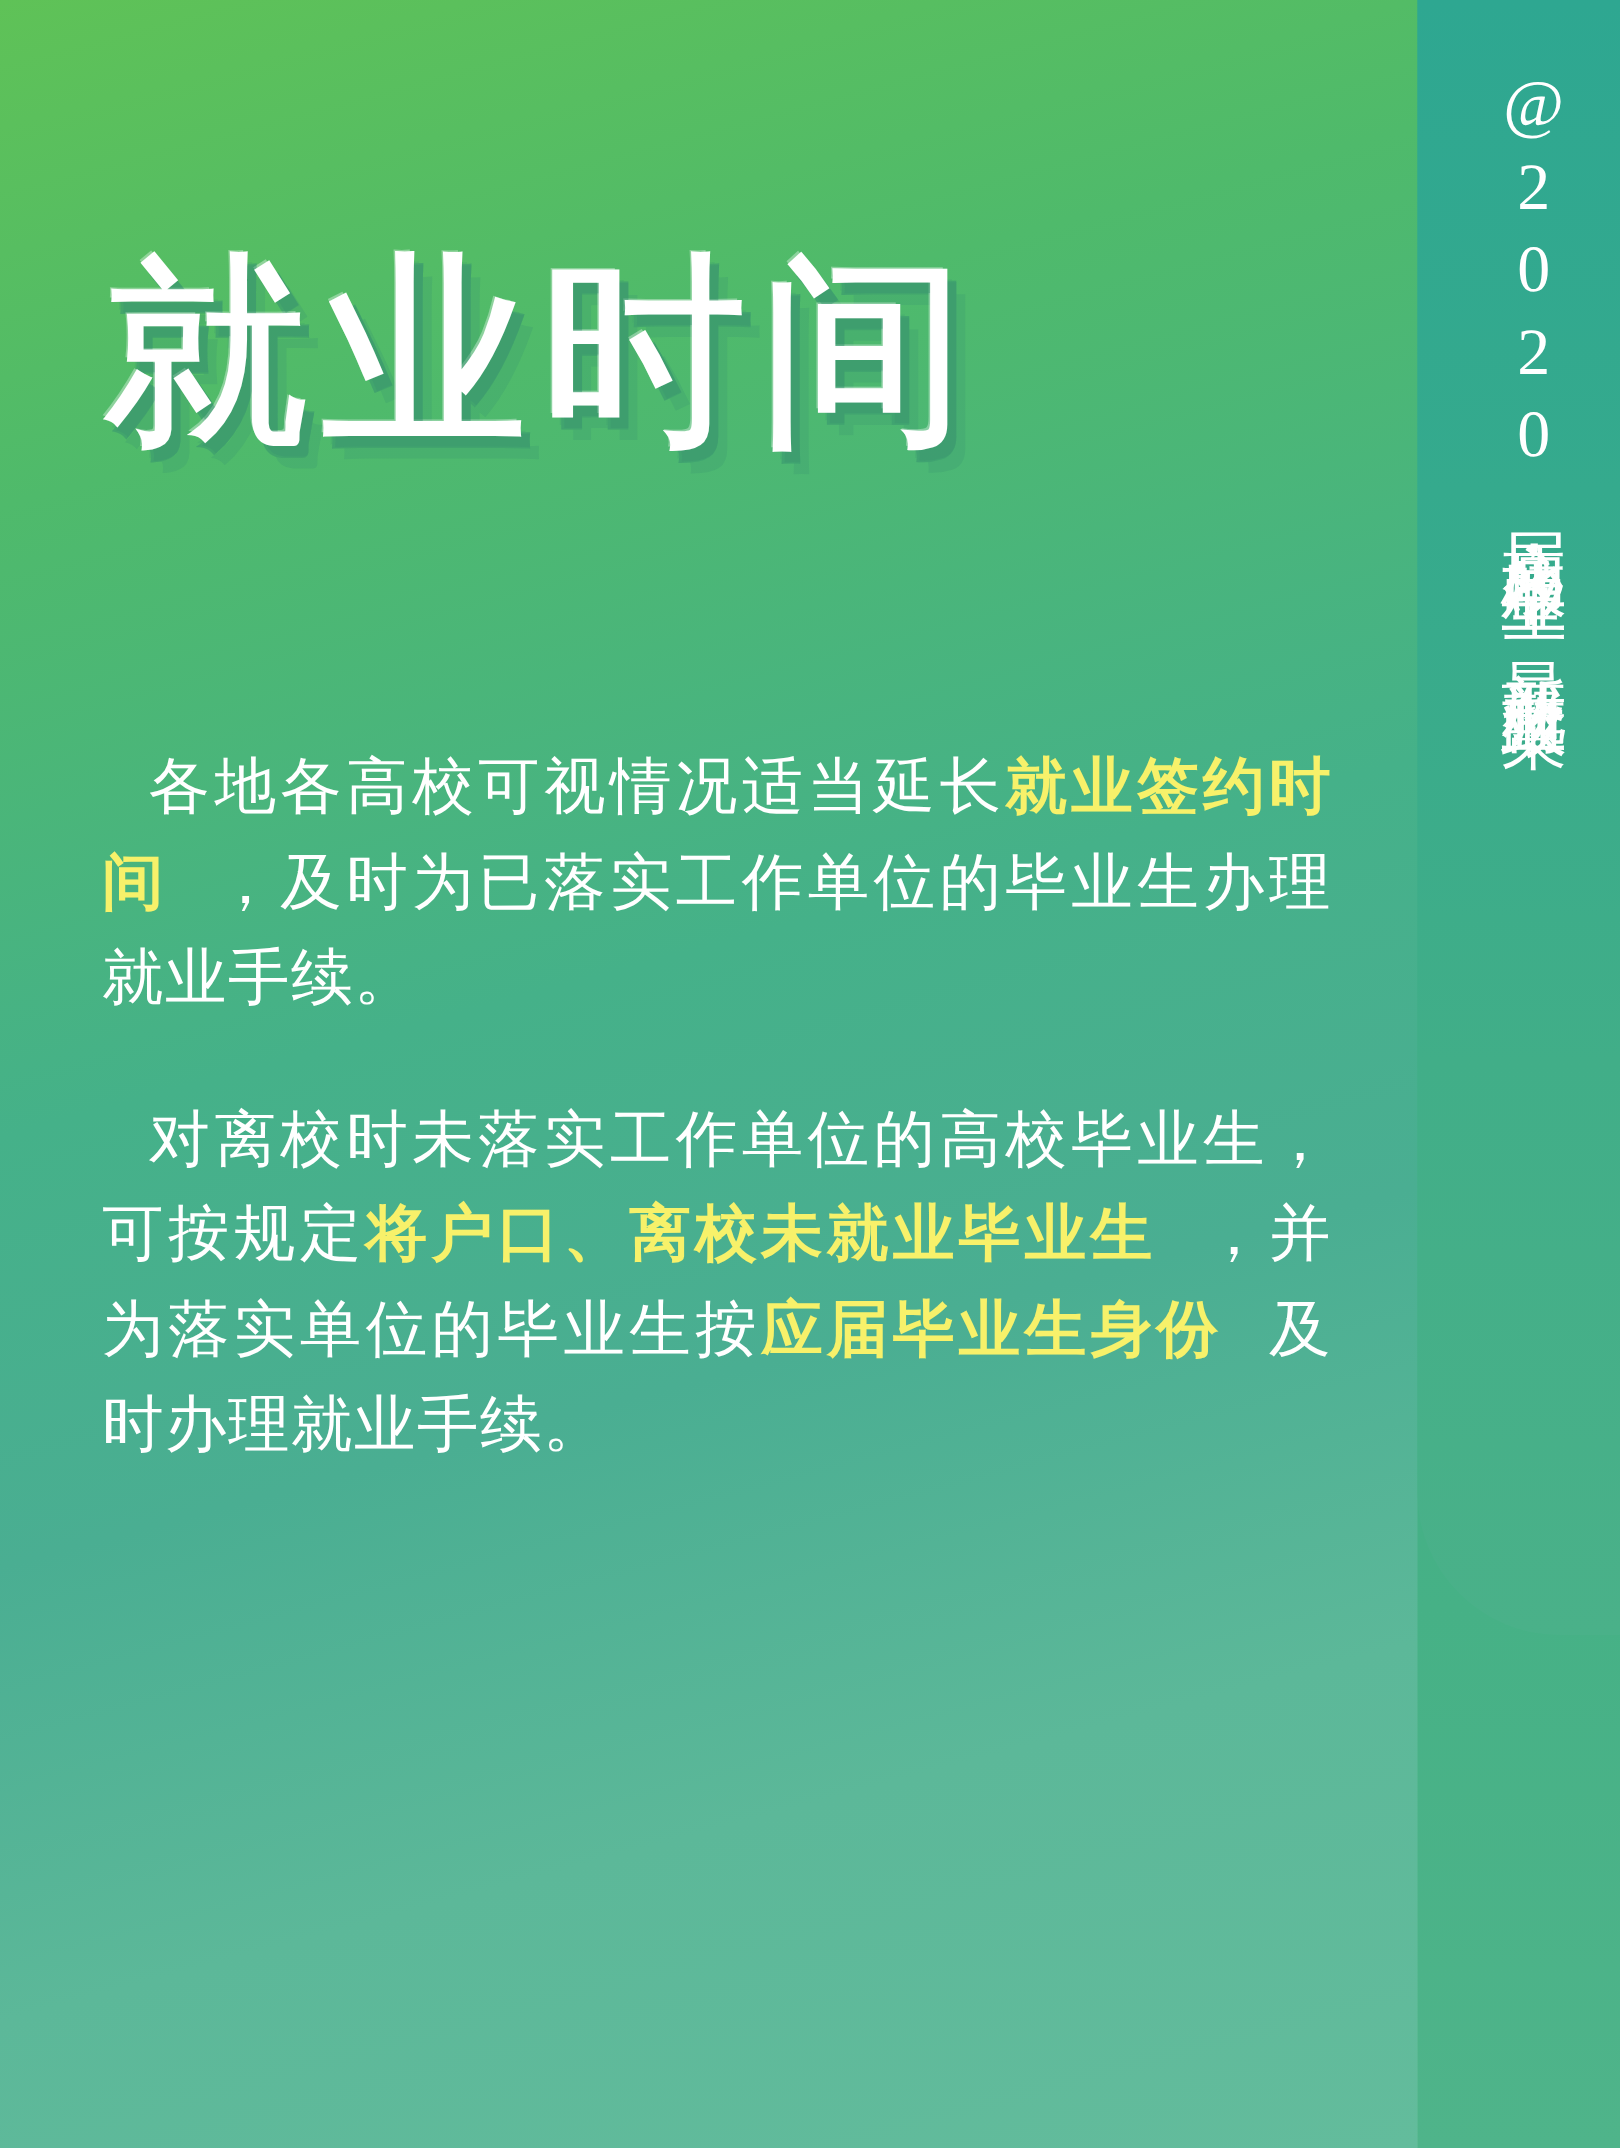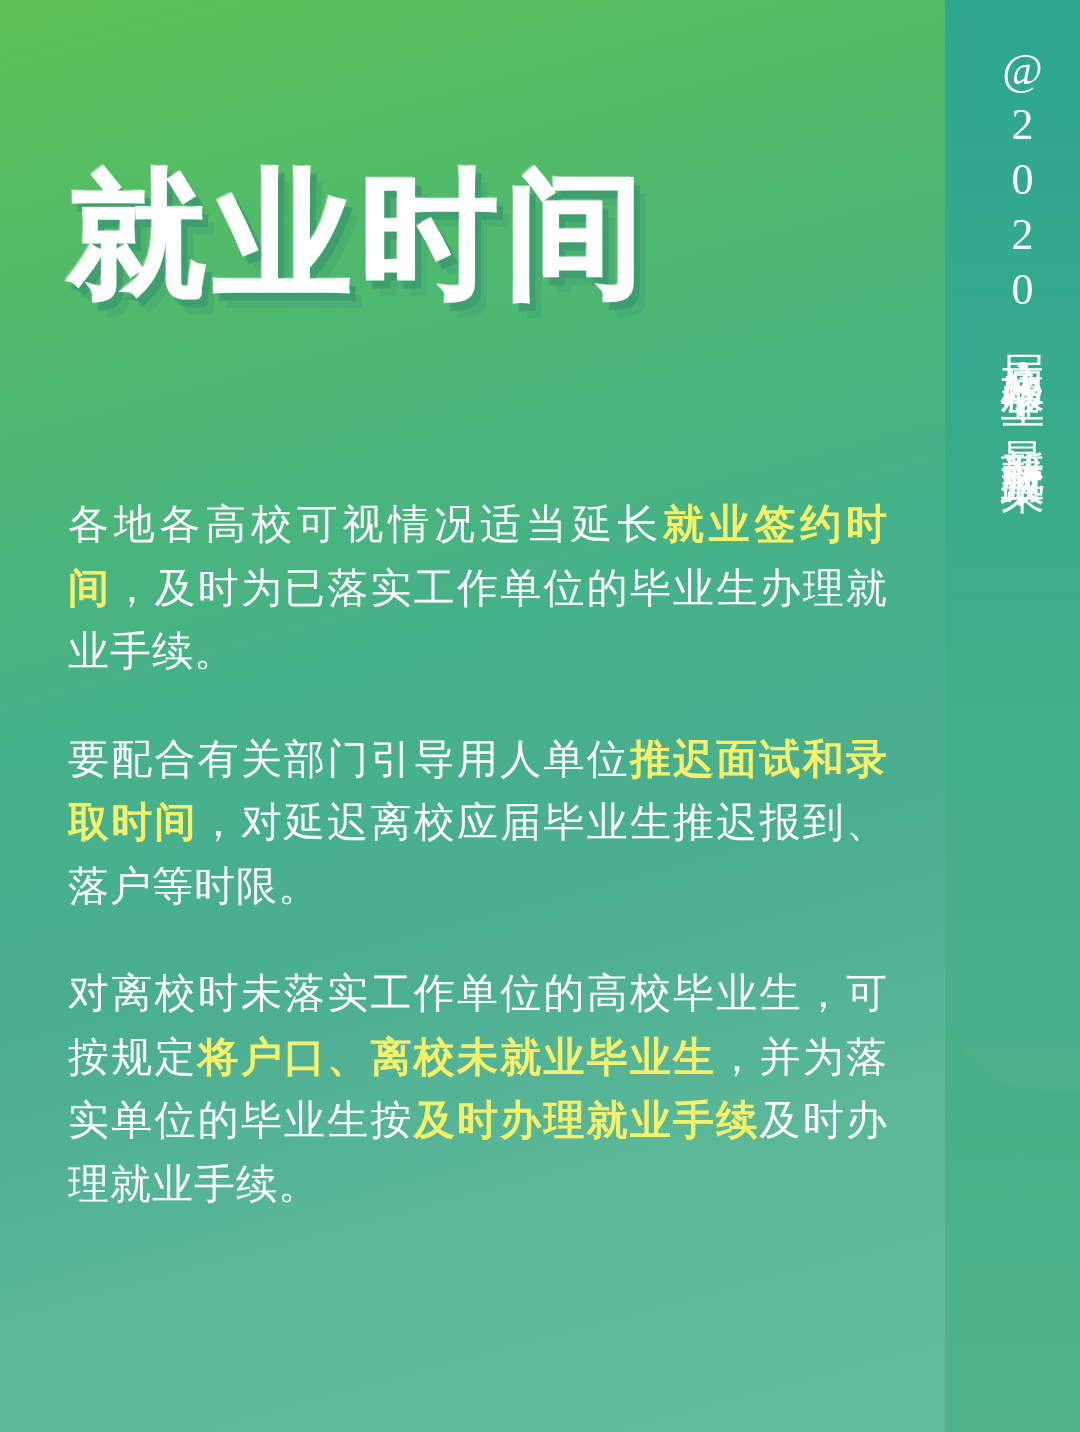--- a/index.html
+++ b/index.html
@@ -60,21 +60,21 @@
     white-space: nowrap;
   }
 
   
   .headline {
     position: absolute;
     left: 68px;
     top: 160px;
     font-family: "DejaVu Sans", "Liberation Sans", sans-serif;
     font-size: 138px;
-    font-weight: 700;
+    font-weight: 400;
     letter-spacing: 8px;
     color: #ffffff;
     line-height: 1.08;
     text-shadow:
        5px 5px 0 rgba(255,255,255,0.0),
        7px 8px 0 rgba(60,150,110,0.45),
        -2px -2px 0 rgba(255,255,255,0.35);
     -webkit-text-stroke: 2px #ffffff;
   }
   .headline .hl-inner {
@@ -98,20 +98,21 @@
     letter-spacing: 1px;
     text-align: justify;
   }
   .para:last-child { margin-bottom: 0; }
   .hl {
     color: #f7f16a;
     font-weight: 700;
   }
   .bold-white {
     font-weight: 400;
+    margin-left: 31px;
   }
 </style>
 </head>
 <body>
 
 <div class="poster">
 
   <div class="main-panel"></div>
 
   <div class="side-strip">
@@ -119,17 +120,16 @@
   </div>
 
   <div class="side-text">@2020届高校毕业生，最新就业政策</div>
 
   <div class="headline">
     <span class="hl-inner">就业时间</span>
   </div>
 
   <div class="body-wrap">
     <p class="para"><span class="bold-white">各地各高校可视情况适当延长</span><span class="hl">就业签约时间</span><span class="bold-white">，及时为已落实工作单位的毕业生办理就业手续。</span></p>
-    <p class="para"><span class="bold-white">要配合有关部门引导用人单位</span><span class="hl">推迟面试和录取时间</span><span class="bold-white">，对延迟离校应届毕业生推迟报到、落户等时限。</span></p>
-    <p class="para"><span class="bold-white">对离校时未落实工作单位的高校毕业生，可按规定</span><span class="hl">将户口、离校未就业毕业生</span><span class="bold-white">，并为落实单位的毕业生按</span><span class="hl">及时办理就业手续</span><span class="bold-white">及时办理就业手续。</span></p>
+    <p class="para"><span class="bold-white">对离校时未落实工作单位的高校毕业生，可按规定</span><span class="hl">将户口、离校未就业毕业生</span><span class="bold-white">，并为落实单位的毕业生按</span><span class="hl">应届毕业生身份</span><span class="bold-white">及时办理就业手续。</span></p>
   </div>
 
 </div>
 
 </body></html>

